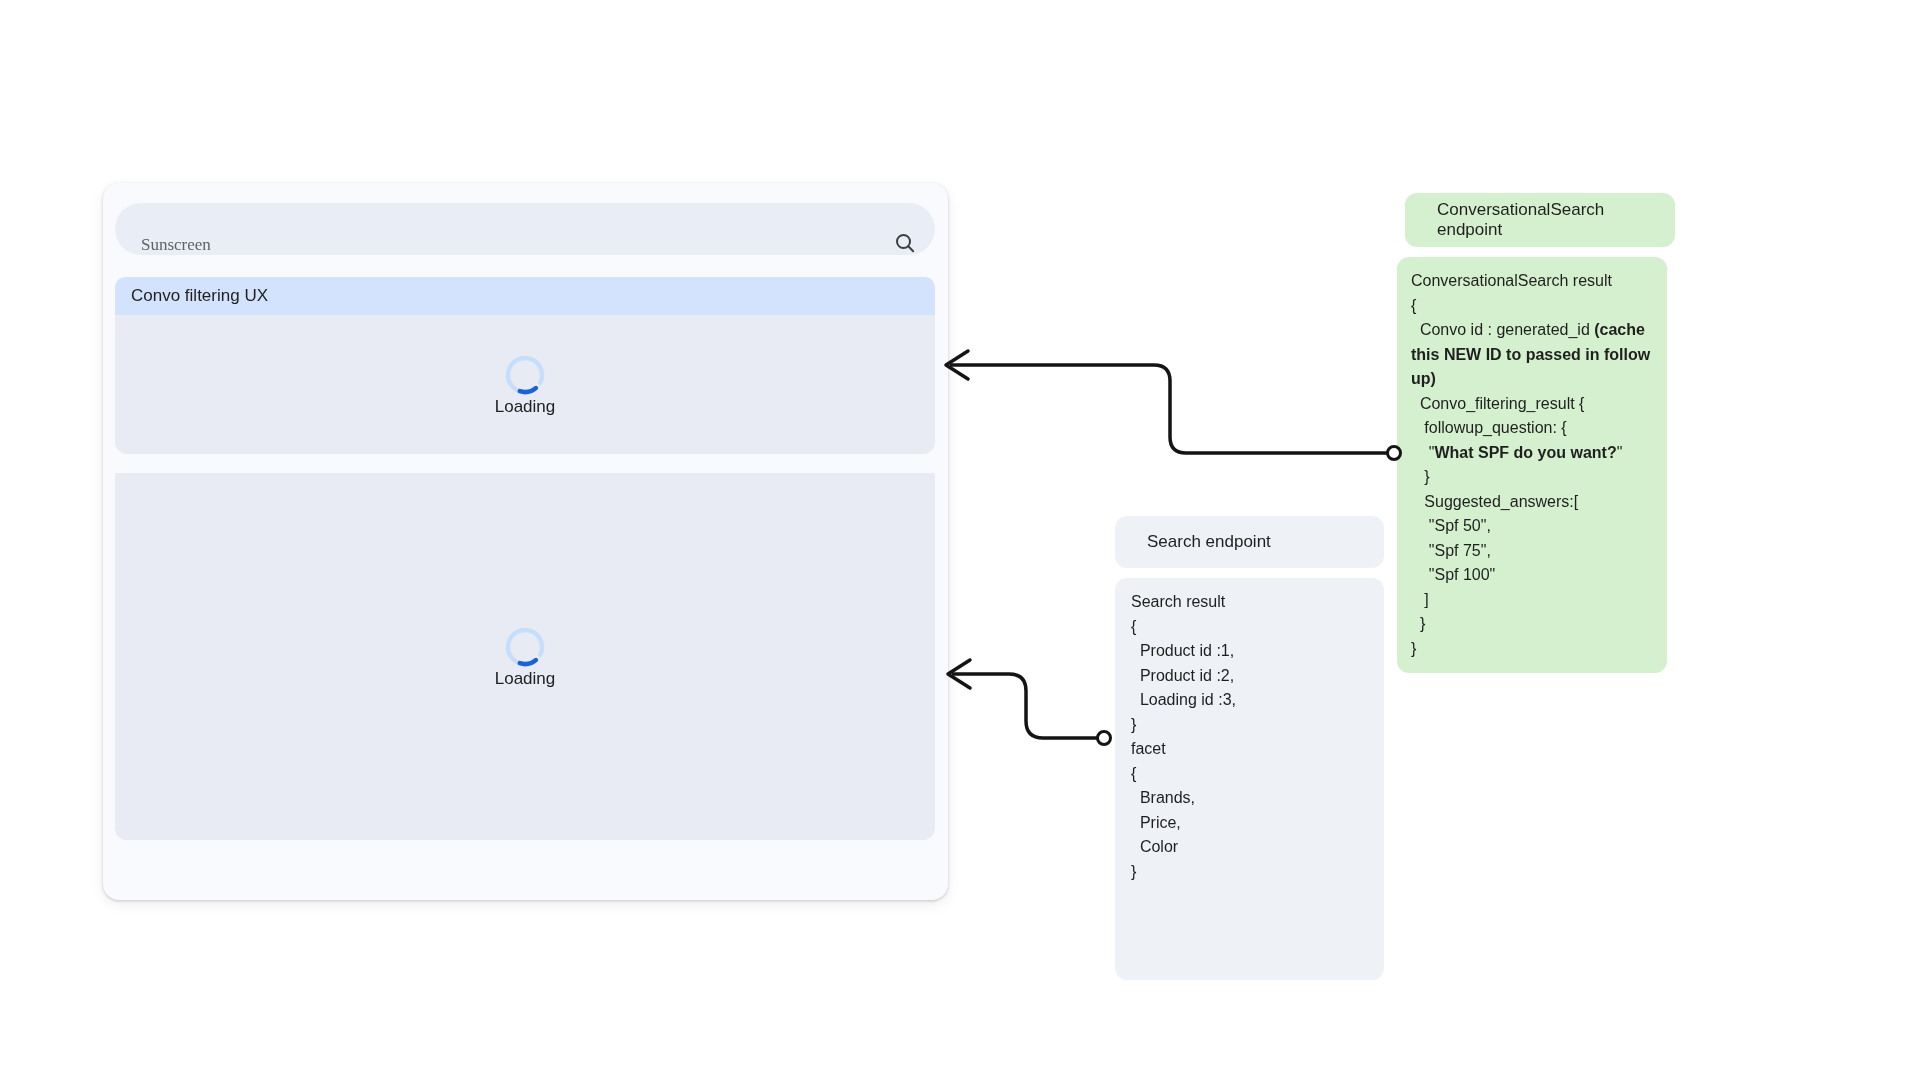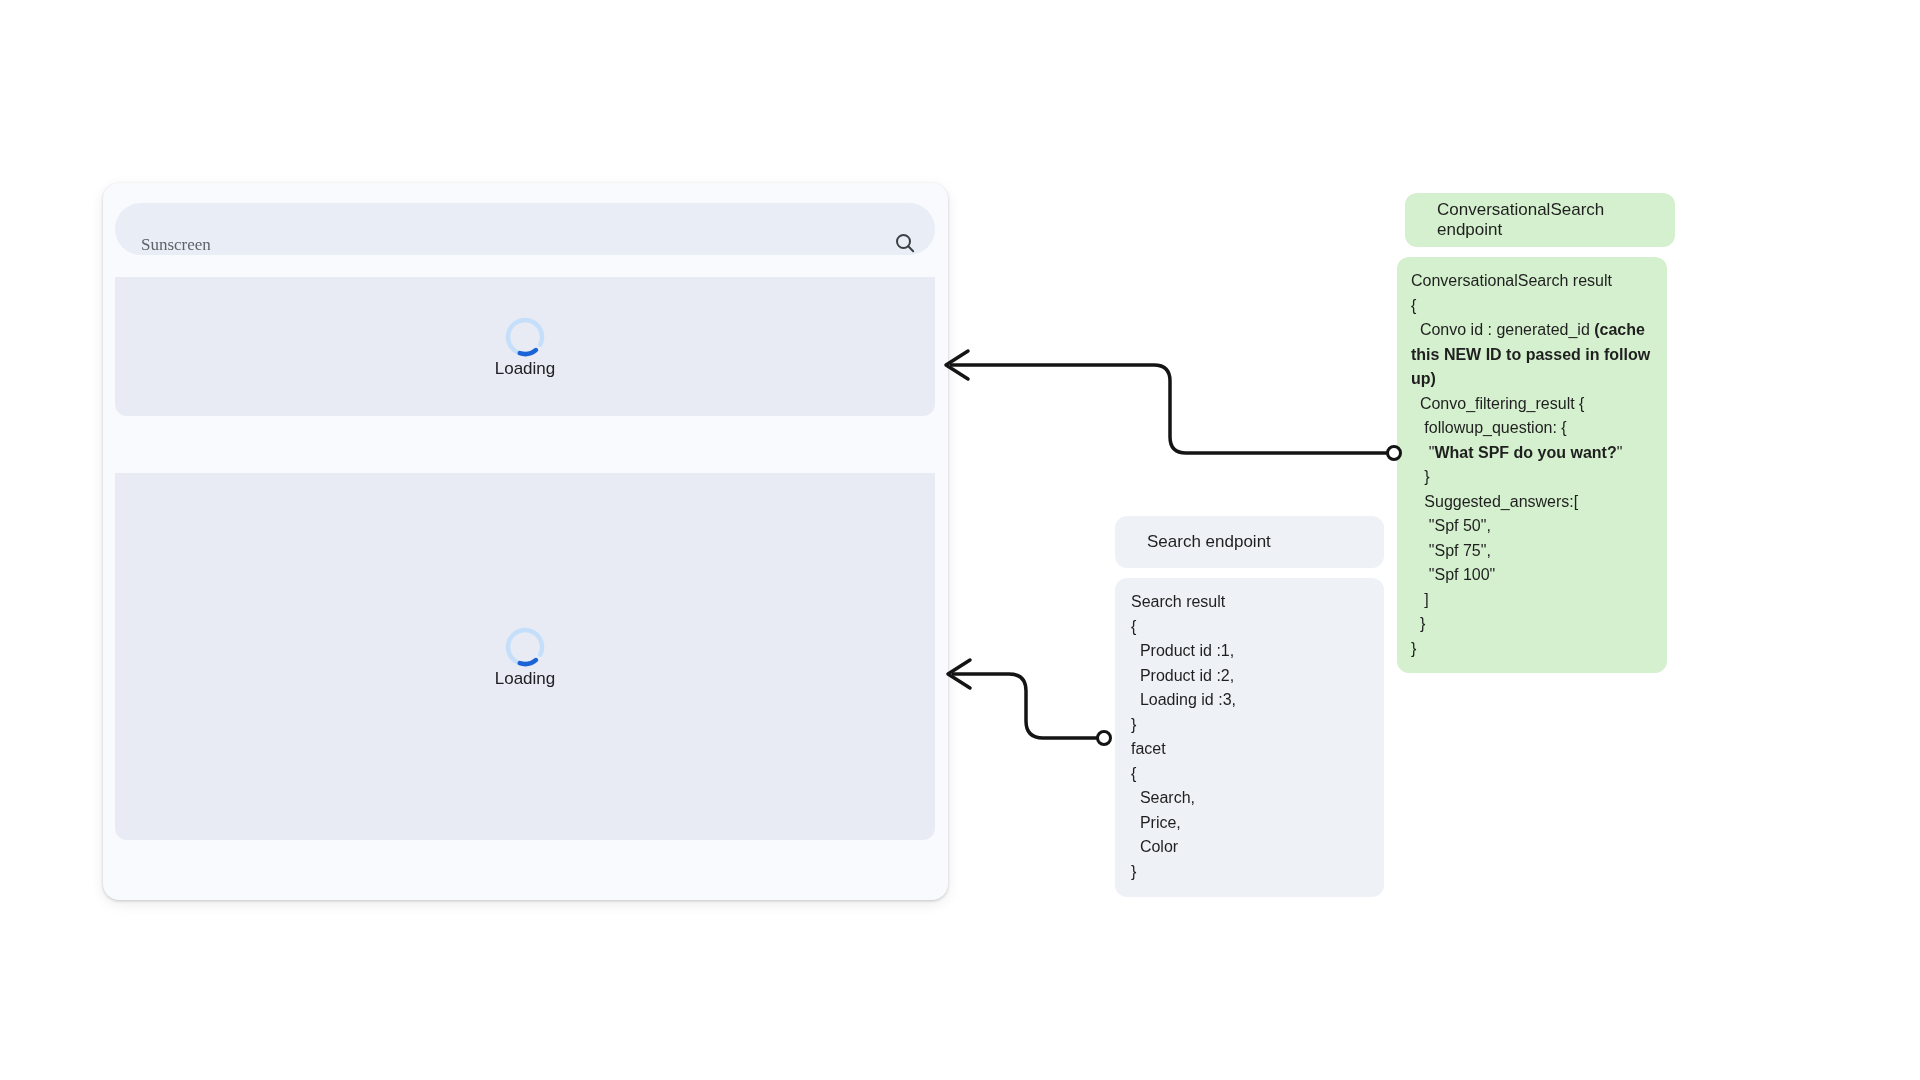--- a/index.html
+++ b/index.html
@@ -45,21 +45,21 @@
   .loading-text{font-size:17px;color:#202124;}
 
   
   .callout{position:absolute;border-radius:12px;font-size:17px;}
   .green{background:var(--green-box-bg);}
   .gray{background:var(--gray-box-bg);}
   .label-box{display:flex;align-items:center;padding:0 32px;}
   .box-conv-endpoint{left:1405px;top:193px;width:270px;height:54px;}
   .box-conv-result{left:1397px;top:257px;width:270px;height:416px;padding:12px 14px;}
   .box-search-endpoint{left:1115px;top:516px;width:269px;height:52px;}
-  .box-search-result{left:1115px;top:578px;width:269px;height:319px;padding:12px 16px;}
+  .box-search-result{left:1115px;top:578px;width:269px;height:402px;padding:12px 16px;}
   .code-box{font-size:16px;line-height:24.5px;}
   .code-title{white-space:pre-wrap;}
   .code-line{white-space:pre-wrap;}
   .code-line .bold{font-weight:700;}
 
   
   .arrows{position:absolute;left:0;top:0;width:1920px;height:1080px;pointer-events:none;}
 </style>
 </head>
 <body>
@@ -70,20 +70,23 @@
 
     <div class="search-pill">
       <span class="search-value">Sunscreen</span>
       <svg class="search-icon" viewBox="0 0 24 24" fill="none" stroke="#3c4043" stroke-width="2" stroke-linecap="round">
         <circle cx="10.5" cy="10.5" r="6.5"></circle>
         <line x1="15.3" y1="15.3" x2="20.2" y2="20.2"></line>
       </svg>
     </div>
 
     <div class="section section-1">
+      <div class="section-header">
+        <span>Convo filtering UX</span>
+      </div>
       <div class="section-body">
         <div class="loading-wrap">
           <svg class="spinner" viewBox="0 0 44 44">
             <circle cx="22" cy="22" r="17" fill="none" stroke="var(--spinner-track)" stroke-width="4.5" stroke-linecap="round" stroke-dasharray="84.85 21.96" transform="rotate(99 22 22)"></circle>
             <path d="M 32.93 35.02 A 17 17 0 0 1 16.75 38.17" fill="none" stroke="var(--spinner-arc)" stroke-width="4.5" stroke-linecap="round"></path>
           </svg>
           <div class="loading-text">Loading</div>
         </div>
       </div>
     </div>
@@ -131,21 +134,21 @@
   <div class="callout gray code-box box-search-result">
     <div class="code-title">Search result</div>
     <div>
         <div class="code-line"><span>{</span></div>
         <div class="code-line"><span>  Product id :1,</span></div>
         <div class="code-line"><span>  Product id :2,</span></div>
         <div class="code-line"><span>  Loading id :3,</span></div>
         <div class="code-line"><span>}</span></div>
         <div class="code-line"><span>facet</span></div>
         <div class="code-line"><span>{</span></div>
-        <div class="code-line"><span>  Search,</span></div>
+        <div class="code-line"><span>  Brands,</span></div>
         <div class="code-line"><span>  Price,</span></div>
         <div class="code-line"><span>  Color</span></div>
         <div class="code-line"><span>}</span></div>
       </div>
   </div>
 
   <svg class="arrows" viewBox="0 0 1920 1080">
 
     <g stroke="var(--arrow)" fill="none">
       <path d="M 1387 453 L 1186 453 Q 1170 453 1170 437 L 1170 381 Q 1170 365 1154 365 L 950 365" stroke-width="3.5"></path>

